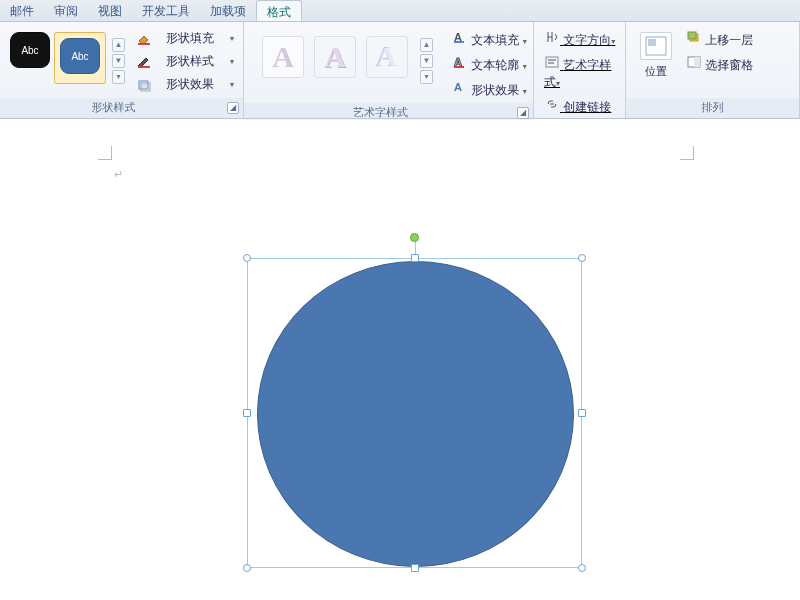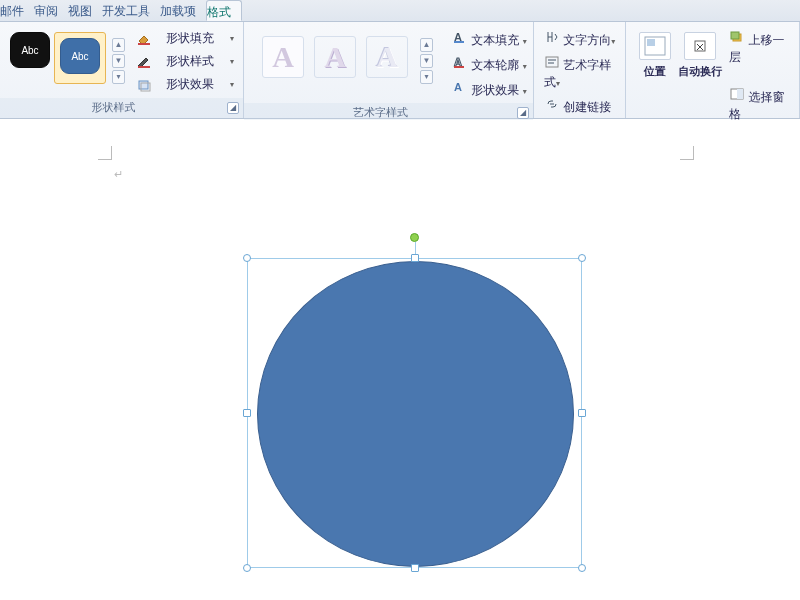--- a/index.html
+++ b/index.html
@@ -1,20 +1,20 @@
 <!DOCTYPE html>
 <html><head>
 <meta charset="utf-8">
 <style>
   * { box-sizing: border-box; margin: 0; padding: 0; font-family: "Microsoft YaHei", "SimSun", sans-serif; }
   body { width: 800px; height: 600px; background: #fff; overflow: hidden; position: relative; }
 
   
   .tab-bar { display: flex; height: 22px; background: linear-gradient(#e9edf3,#dfe6ef); border-bottom: 1px solid #b8c5d6; font-size: 12px; }
-  .tab { padding: 3px 10px 0 0; color: #3a5a8a; cursor: default; }
+  .tab { padding: 3px 10px 0 10px; color: #3a5a8a; cursor: default; }
   .tab.active { background: #f6f8fb; border: 1px solid #b8c5d6; border-bottom: 1px solid #f6f8fb; border-radius: 3px 3px 0 0; color: #0f766e; margin-top: 0; }
 
   
   .ribbon { display: flex; height: 97px; background: linear-gradient(#f6f8fb,#eef2f8); border-bottom: 1px solid #b8c5d6; }
   .group { border-right: 1px solid #c6d2e2; display: flex; flex-direction: column; }
   .group-body { flex: 1; display: flex; align-items: flex-start; padding: 4px 6px; }
   .group-label { text-align: center; font-size: 11px; color: #5a6c88; padding: 2px 0 3px; background: rgba(200,215,232,0.25); }
   .expand { float: right; width: 12px; height: 12px; margin: 2px 4px 0 0; border: 1px solid #9fb2cd; border-radius: 2px; background: #fff; font-size: 8px; line-height: 9px; text-align: center; color: #5a6c88; }
 
   
@@ -32,26 +32,26 @@
 
   
   .wa-gallery { display: flex; gap: 10px; padding: 10px 12px 0 12px; }
   .wa-letter { width: 42px; height: 42px; border: 1px solid #d6dfec; border-radius: 3px; display: flex; align-items: center; justify-content: center; font-family: Georgia, serif; font-size: 30px; font-weight: bold; color: #c9c0da; }
   .wa-letter.l1 { color: #d2c8df; background:#fbfbfe; }
   .wa-letter.l2 { color: #e0d8ea; text-shadow: 1px 1px 0 #bdb1d4; }
   .wa-letter.l3 { color: #e9eaf4; text-shadow: -1px -1px 0 #c4c7df,1px 1px 0 #fff; }
   .text-mod { display: flex; flex-direction: column; gap: 6px; margin-left: 6px; margin-top: 4px; font-size: 12px; color: #2a2a55; }
 
   
-  .text-group-body { padding-top: 4px; }
-
-  
-  .big-btn { width: 48px; display: flex; flex-direction: column; align-items: center; gap: 4px; padding-top: 6px; font-size: 11px; color: #2a2a55; font-weight: bold; }
+  .text-group-body { padding-top: 4px; text-decoration: underline; }
+
+  
+  .big-btn { width: 48px; display: flex; flex-direction: column; align-items: center; gap: 4px; padding-top: 6px; font-size: 11px; color: #2a2a55; }
   .big-ico { width: 32px; height: 28px; border: 1px solid #c8d2e1; background: #fff; border-radius: 2px; display:flex;align-items:center;justify-content:center;}
-  .arr-col { display: flex; flex-direction: column; gap: 21px; margin-top: 4px; font-size: 12px; color: #2a2a55; padding-left:6px;}
+  .arr-col { display: flex; flex-direction: column; gap: 6px; margin-top: 4px; font-size: 12px; color: #2a2a55; padding-left:6px;}
 
   
   .doc-area { position: absolute; top: 120px; left: 0; right: 0; bottom: 0; background: #fff; }
   .margin-mark { position: absolute; width: 14px; height: 14px; }
   .margin-mark.tl { top: 26px; left: 98px; border-left: 1px solid #bbb; border-top: 1px solid #bbb; transform: rotate(180deg);}
   .margin-mark.tr { top: 26px; left: 680px; border-right: 1px solid #bbb; border-top: 1px solid #bbb; transform: scaleX(-1) rotate(180deg);}
   .para { position:absolute; top:48px; left:114px; font-size:11px; color:#bcbcbc; }
 
   
   .sel-box { position: absolute; left: 247px; top: 138px; width: 335px; height: 310px; border: 1px solid #9fcbe9; }
@@ -201,29 +201,20 @@
     <div class="group-body">
       <div class="big-btn">
         <div class="big-ico">
             <svg width="22" height="20">
               <rect x="1" y="1" width="20" height="18" fill="#fff" stroke="#9ab"></rect>
               <rect x="3" y="3" width="8" height="7" fill="#b8cfe6"></rect>
             </svg>
           </div>
         <span>位置</span>
       </div>
-      <div class="big-btn">
-        <div class="big-ico">
-            <svg width="22" height="20">
-              <rect x="6" y="5" width="10" height="10" fill="#fff" stroke="#666"></rect>
-              <path d="M8 8 l6 6 M14 8 l-6 6" stroke="#444"></path>
-            </svg>
-          </div>
-        <span>自动换行</span>
-      </div>
       <div class="arr-col">
         <div class="row">
           <span class="mini-ico"><svg viewBox="0 0 16 14">
                 <rect x="4" y="4" width="8" height="7" fill="#f2c14e" stroke="#c79a2e"></rect>
                 <rect x="2" y="2" width="8" height="7" fill="#9fc56b" stroke="#6f9a3e"></rect>
               </svg></span>
           <span>上移一层</span>
         </div>
         <div class="row">
           <span class="mini-ico"><svg viewBox="0 0 16 14">

